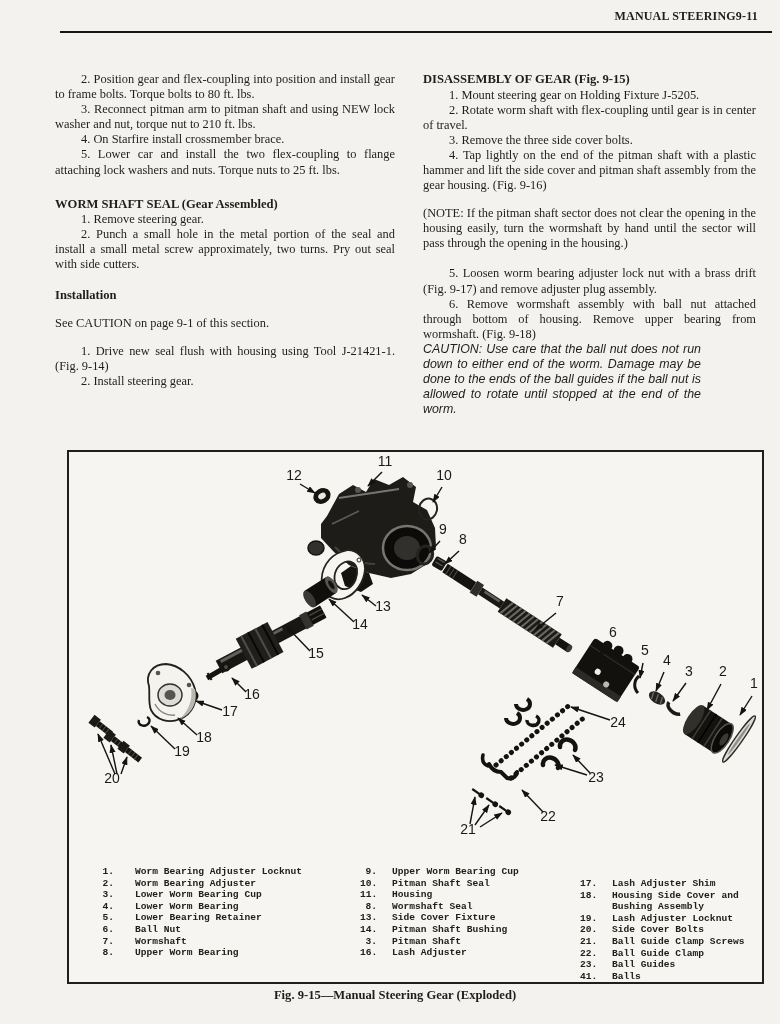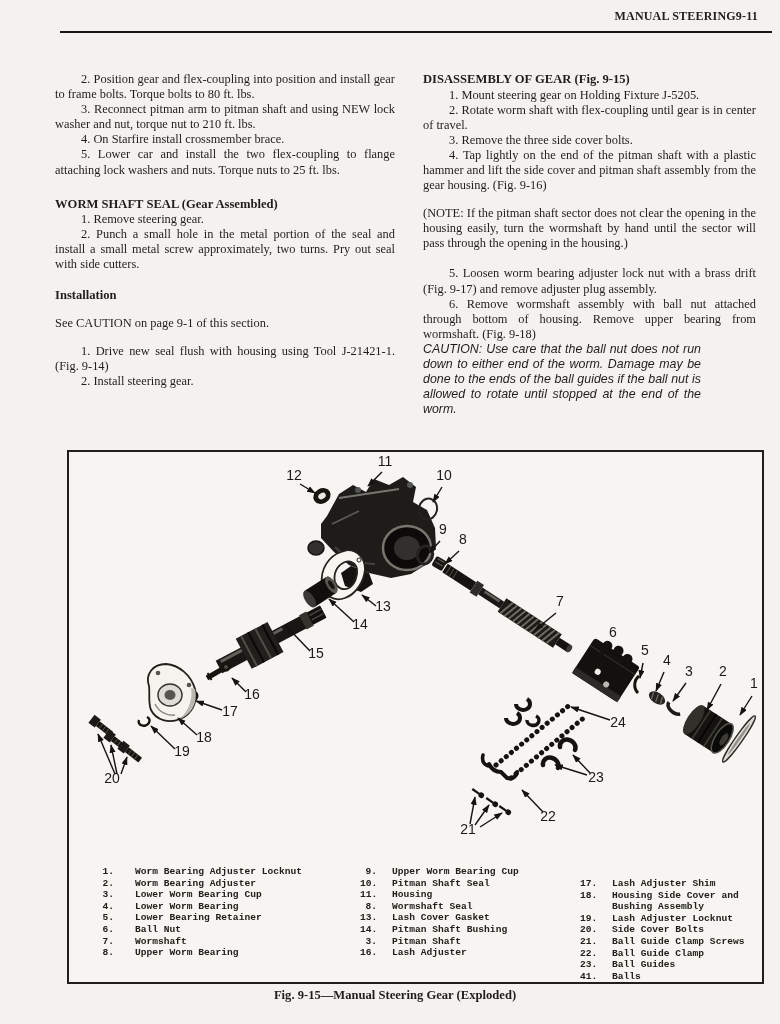--- a/index.html
+++ b/index.html
@@ -378,21 +378,21 @@
         <li>
           <span class="lg-num">11.</span>
           <span class="lg-label">Housing</span>
         </li>
         <li>
           <span class="lg-num">8.</span>
           <span class="lg-label">Wormshaft Seal</span>
         </li>
         <li>
           <span class="lg-num">13.</span>
-          <span class="lg-label">Lash Cover Gasket</span>
+          <span class="lg-label">Side Cover Fixture</span>
         </li>
         <li>
           <span class="lg-num">14.</span>
           <span class="lg-label">Pitman Shaft Bushing</span>
         </li>
         <li>
           <span class="lg-num">3.</span>
           <span class="lg-label">Pitman Shaft</span>
         </li>
         <li>

